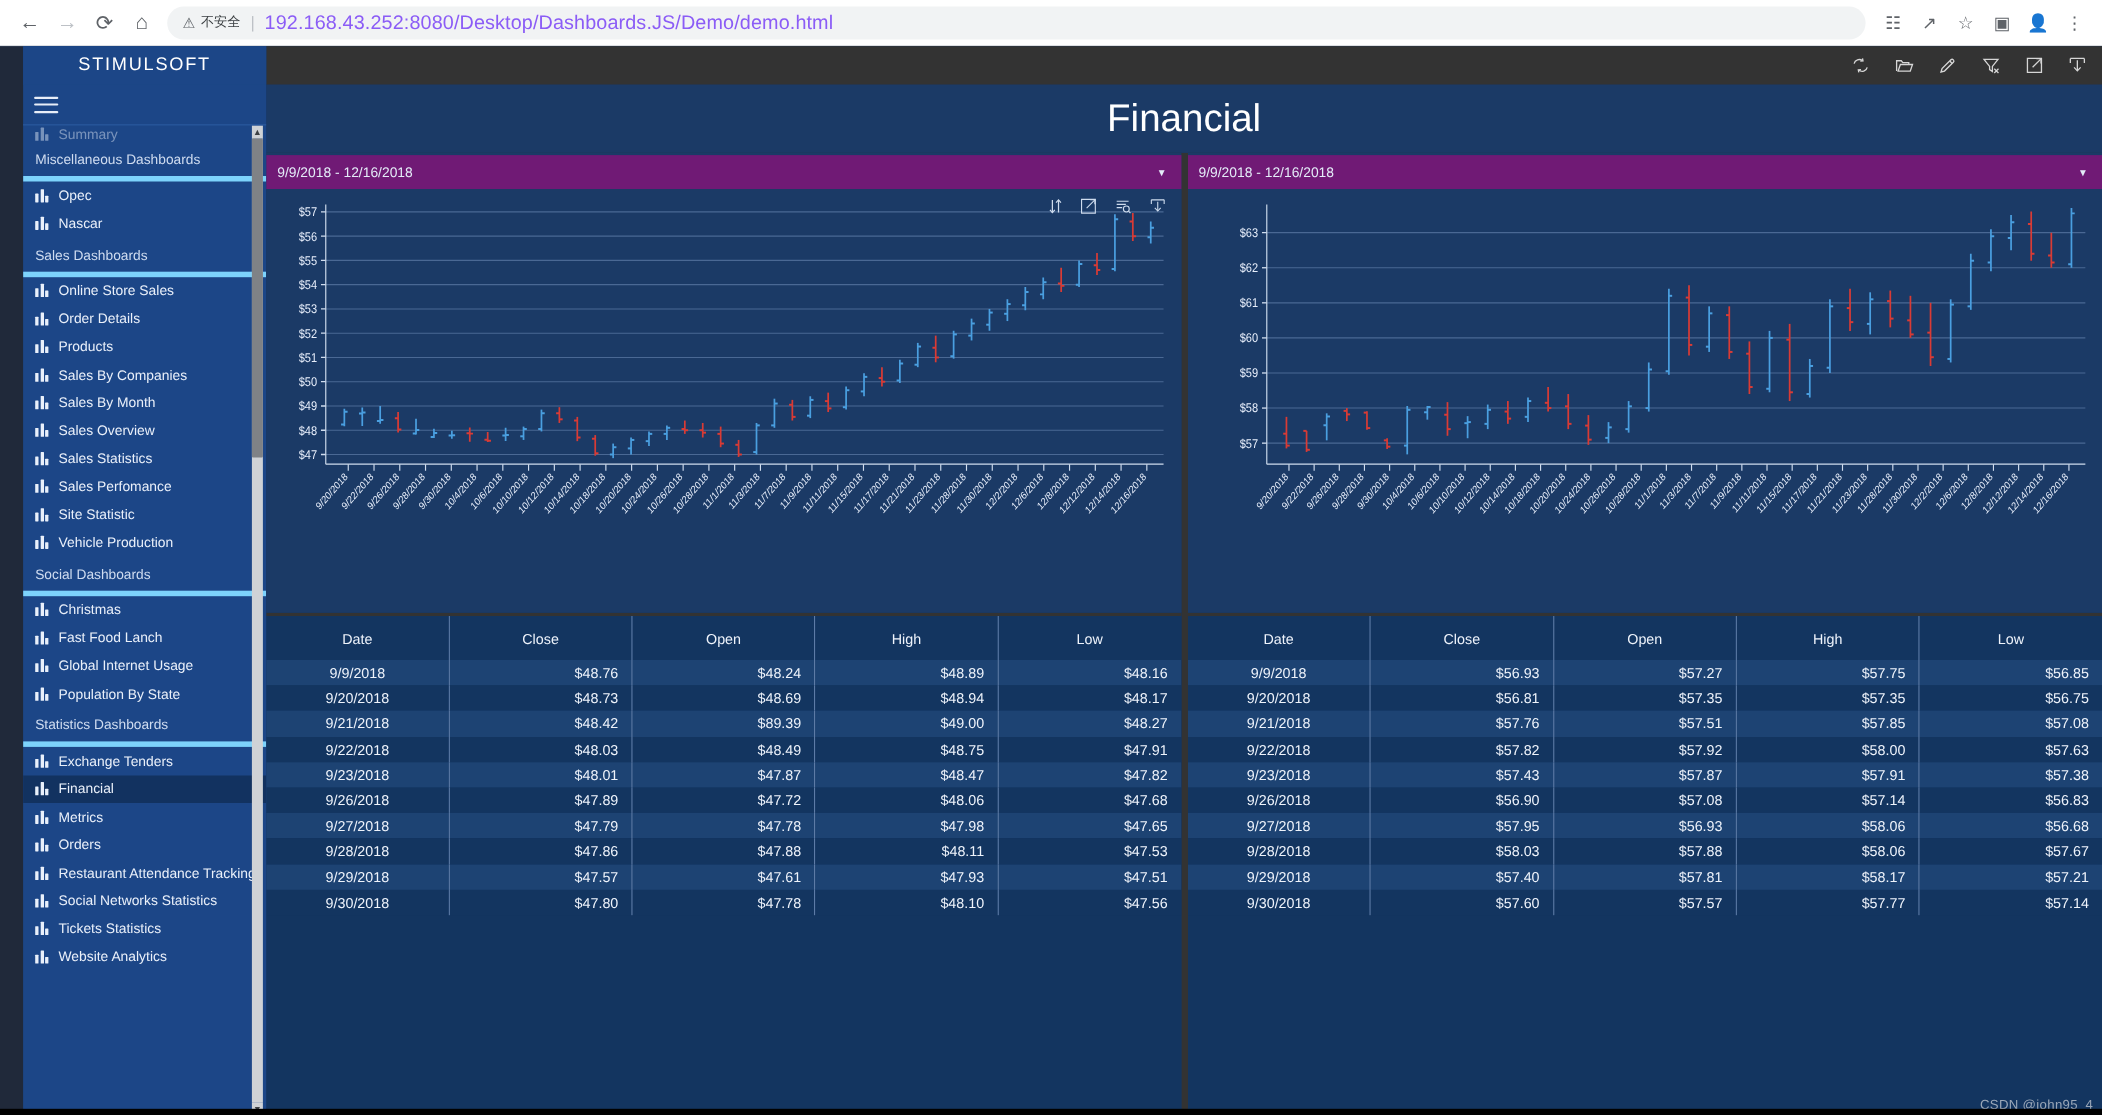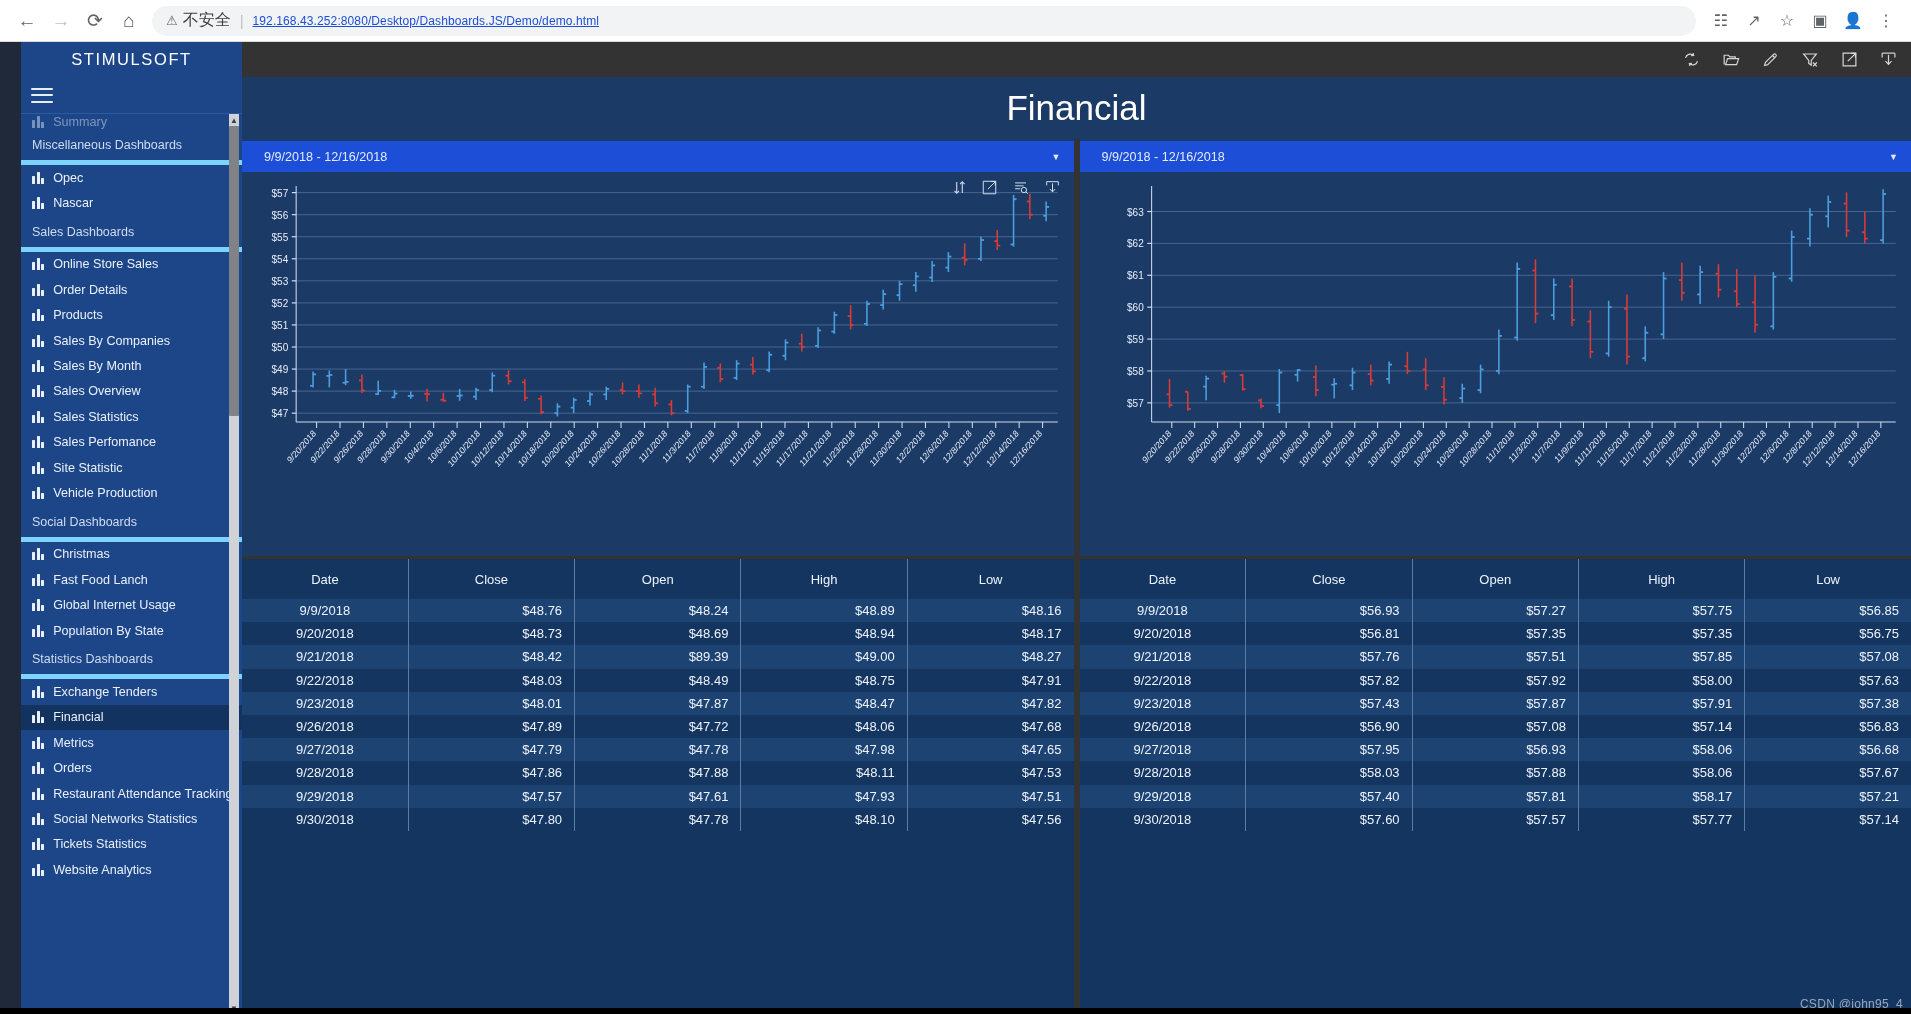--- a/index.html
+++ b/index.html
@@ -8,23 +8,23 @@
 
   
   .browser-bar{height:42px;background:#ffffff;display:flex;align-items:center;
     padding:0 10px;border-bottom:1px solid #dadce0;}
   .nav-btn{width:34px;height:34px;display:flex;align-items:center;justify-content:center;
     color:#5f6368;font-size:19px;border-radius:50%;cursor:default;}
   .nav-btn.disabled{color:#bdc1c6;}
   .omnibox{flex:1;height:30px;background:#f1f3f4;border-radius:16px;margin:0 10px 0 6px;
     display:flex;align-items:center;padding:0 14px;font-size:15px;color:#202124;}
   .warn-ico{color:#5f6368;font-size:13px;margin-right:5px;}
-  .not-secure{font-size:16px;color:#3c4043;white-space:nowrap;}
+  .not-secure{font-size:12px;color:#3c4043;white-space:nowrap;}
   .omni-sep{margin:0 9px;color:#bdc1c6;}
-  .omni-url{font-size:12px;color:#1d4ed8;letter-spacing:.1px;text-decoration:underline;}
+  .omni-url{font-size:18px;color:#8b5cf6;letter-spacing:.1px;}
   .chrome-icons{display:flex;align-items:center;gap:3px;}
   .chrome-icons .ci{width:30px;height:30px;display:flex;align-items:center;
     justify-content:center;color:#5f6368;}
 
   
   .app{display:flex;height:972px;background:#20293a;}
 
   
   .sidebar{width:221px;background:#1c4687;position:relative;display:flex;
     flex-direction:column;flex:0 0 221px;margin-left:21px;}
@@ -55,22 +55,22 @@
   .dash{flex:1;display:flex;flex-direction:column;background:#1b3a66;min-width:0;}
   .topbar{height:35px;background:#333333;display:flex;align-items:center;
     justify-content:flex-end;padding-right:14px;gap:22px;}
   .tb-ico{color:#d6d6d6;display:flex;align-items:center;cursor:pointer;}
   .title-bar{height:62px;background:#1b3a66;display:flex;align-items:center;
     justify-content:center;color:#fff;font-size:35px;font-weight:400;}
   .panels{flex:1;display:flex;gap:6px;padding:0 0 0 0;background:#333333;min-height:0;}
   .panel{flex:1;display:flex;flex-direction:column;min-width:0;background:#1b3a66;}
   .panel-title{height:54px;background:#1b3a66;display:flex;align-items:center;
     justify-content:center;color:#fff;font-size:24.5px;}
-  .range{height:31px;background:#1d4ed8;display:flex;align-items:center;
-    justify-content:space-between;padding:0 13px 0 22px;color:#e4ecf8;
+  .range{height:31px;background:#701a75;display:flex;align-items:center;
+    justify-content:space-between;padding:0 13px 0 10px;color:#e4ecf8;
     font-size:12.6px;margin-top:2px;cursor:pointer;}
   .caret{font-size:9px;color:#e4ecf8;}
   .chartbox{position:relative;background:#1b3a66;flex:0 0 380px;}
   .chart-tools{position:absolute;right:14px;top:8px;display:flex;gap:16px;z-index:5;}
   .chart-tools .ct{color:#cfdcee;cursor:pointer;display:flex;}
   .tablewrap{flex:1;background:#133560;border-top:3px solid #333333;overflow:hidden;}
   table{width:100%;border-collapse:collapse;table-layout:fixed;}
   th{color:#eef3fb;font-size:13px;font-weight:400;height:40px;background:#133560;
     border-right:1px solid #5d7ba6;}
   th:last-child{border-right:none;}

